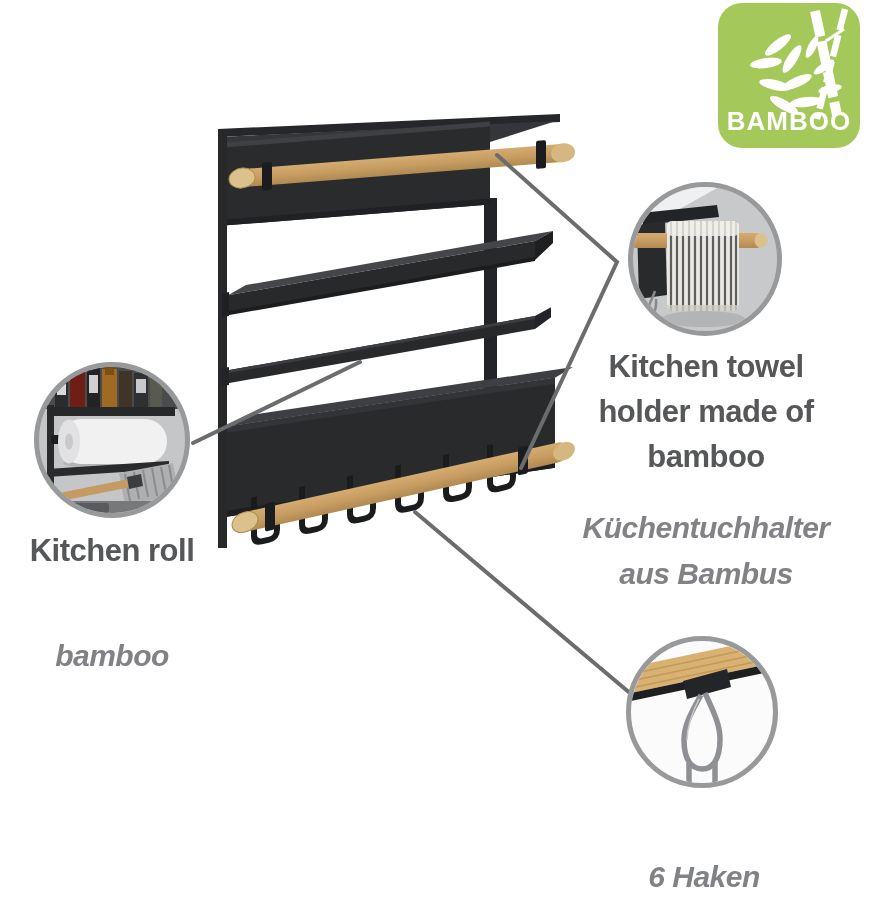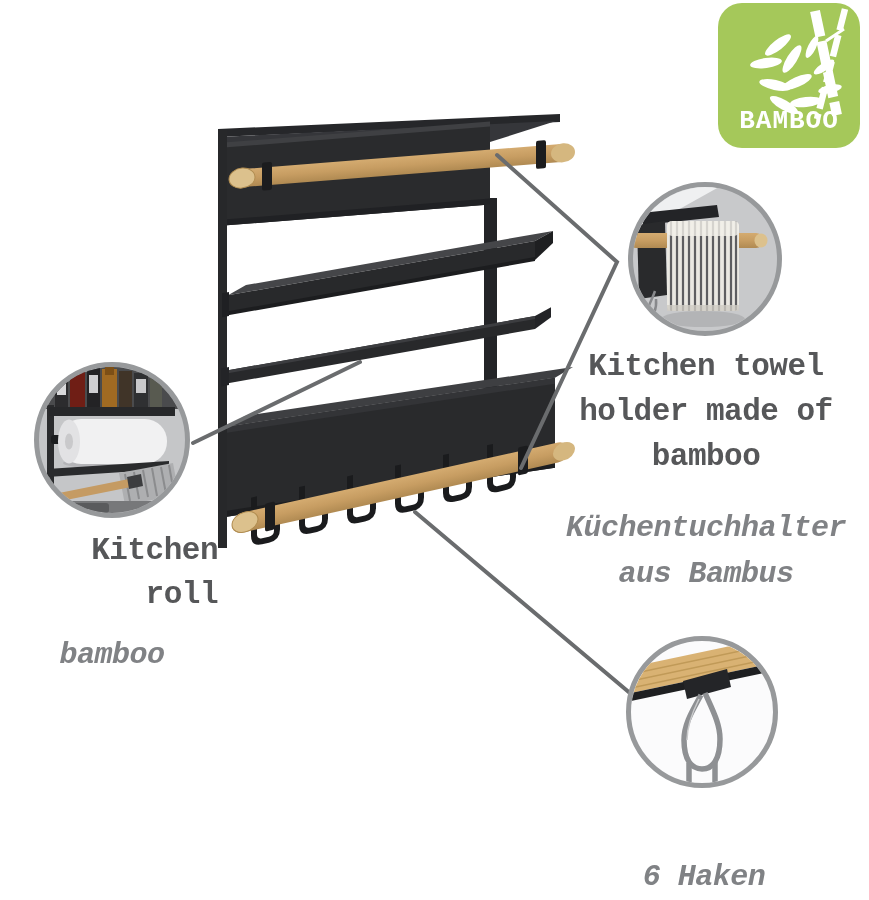--- a/index.html
+++ b/index.html
@@ -1,30 +1,30 @@
 <!DOCTYPE html>
 <html><head>
 <meta charset="utf-8">
 <style>
   html,body{margin:0;padding:0;background:#ffffff;}
   .stage{position:relative;width:869px;height:900px;background:#ffffff;overflow:hidden;
-         font-family:Liberation Mono, monospace;}
+         font-family:Liberation Sans, sans-serif;}
   .stage svg{display:block;}
   #scene{position:absolute;left:0;top:0;z-index:1;}
   .callout-circle{position:absolute;border:5px solid #97999b;border-radius:50%;overflow:hidden;
                   z-index:2;background:#c5c6c8;}
   #circle-roll{left:34px;top:362px;width:146px;height:146px;}
   #circle-towel{left:628px;top:182px;width:144px;height:144px;background:#c8c9cb;}
   #circle-hook{left:626px;top:636px;width:142px;height:142px;background:#fbfbfc;}
   .lbl{position:absolute;text-align:center;z-index:3;}
   .lbl-en{font-weight:700;font-size:31px;line-height:45px;color:#565759;letter-spacing:-0.5px;}
   .lbl-de{font-weight:700;font-style:italic;font-size:30px;line-height:46px;color:#808285;letter-spacing:-0.5px;}
   #towel-en{left:541px;top:344px;width:330px;}
   #towel-de{left:541px;top:505px;width:330px;}
-  #roll-en{left:6px;top:529px;width:212px;line-height:44px;text-align:right;}
+  #roll-en{left:6px;top:529px;width:212px;line-height:44px;}
   #roll-de{left:0px;top:632px;width:224px;line-height:47px;}
   #hooks-en{left:600px;top:794px;width:208px;}
   #hooks-de{left:600px;top:854px;width:208px;}
   .badge{position:absolute;left:718px;top:3px;width:142px;height:145px;background:#a5c85a;
          border-radius:24px;z-index:3;}
   .badge-label{position:absolute;left:0;right:0;top:103px;text-align:center;color:#ffffff;
                font-weight:700;font-size:26px;letter-spacing:1px;}
 </style>
 </head>
 <body>

